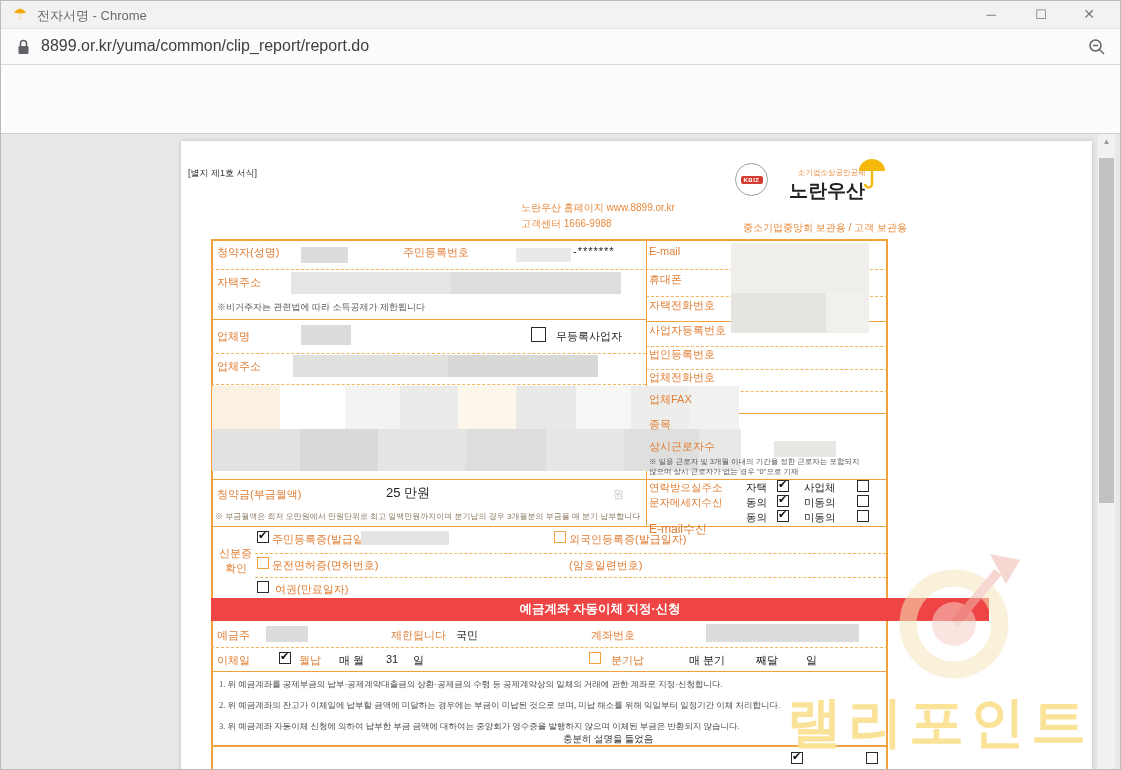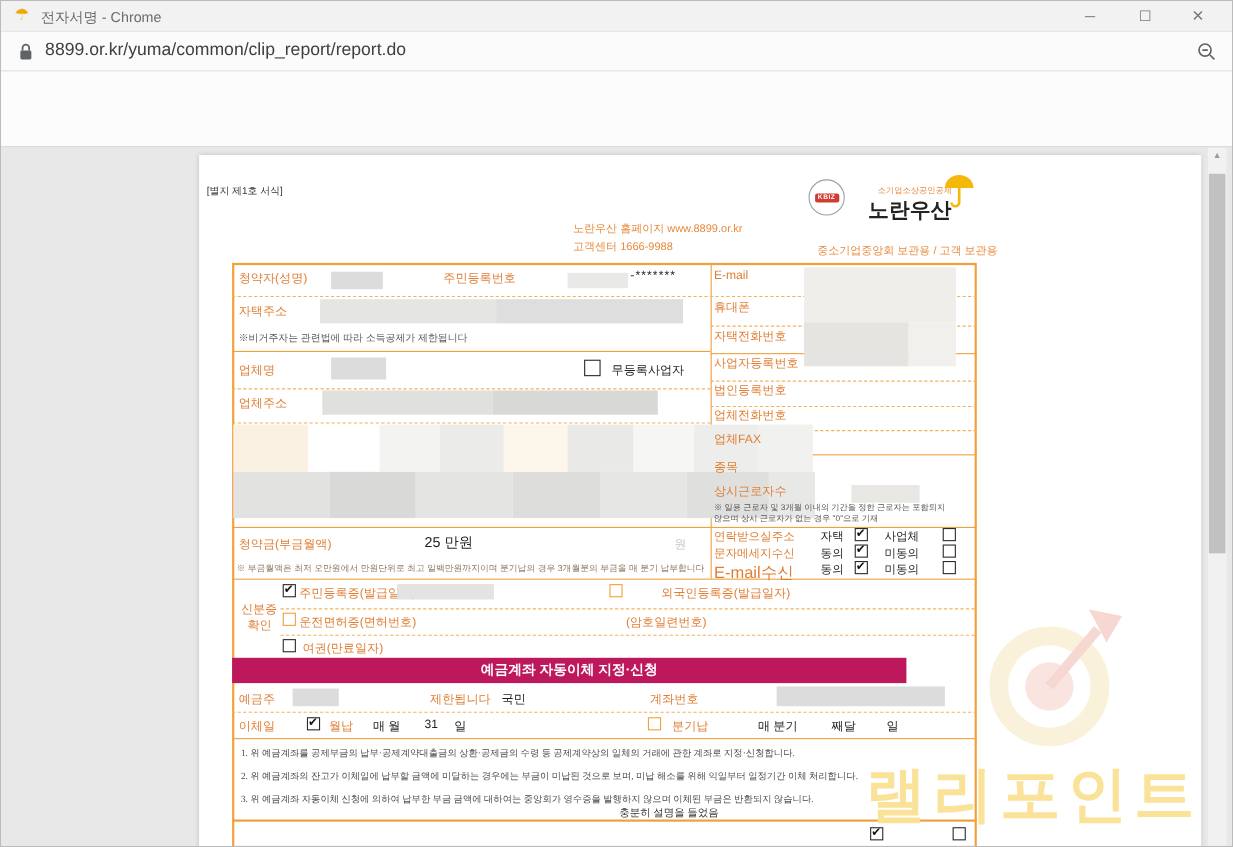--- a/index.html
+++ b/index.html
@@ -37,21 +37,21 @@
   .sb-up { position:absolute; left:0; top:0; width:17px; height:16px; color:#9a9a9a; font-size:8px; text-align:center; line-height:16px; cursor:pointer; }
   .sb-thumb { position:absolute; left:1px; top:24px; width:15px; height:345px; background:#c1c1c1; cursor:pointer; }
   .lbl { position:absolute; font-size:11px; color:#e07e35; white-space:nowrap; }
   .val { position:absolute; font-size:11px; color:#222; white-space:nowrap; }
   .note { position:absolute; font-size:9px; color:#555; white-space:nowrap; }
   .rd { position:absolute; background:#dcdcdc; }
   .hl { position:absolute; height:0; border-top:1px solid #f0a03c; }
   .hd { position:absolute; height:0; border-top:1px dashed #f2b45c; }
   .vl { position:absolute; width:0; border-left:1px solid #f0a03c; }
   .tbl-border { position:absolute; left:30px; top:98px; width:677px; height:532px; border:2px solid #f2a03a; pointer-events:none; }
-  .band { position:absolute; left:30px; width:613px; height:23px; background:#be185d; color:#fff; display:flex; align-items:center; justify-content:center; font-size:12.5px; font-weight:bold; }
+  .band { position:absolute; left:30px; width:778px; height:23px; background:#ef4444; color:#fff; display:flex; align-items:center; justify-content:center; font-size:12.5px; font-weight:bold; }
   .cb { position:absolute; width:12px; height:12px; border:1.5px solid #2a2a2a; background:#fff; }
   .cb.on::after { content:"✔"; position:absolute; left:0px; top:-3px; font-size:11px; color:#111; }
   .cb.org { border-color:#f0a03c; }
   .cb.big { width:15px; height:15px; }
 
   .doc-title { position:absolute; left:33px; top:53px; font-size:21px; font-weight:600; color:#e2813f; letter-spacing:1px; white-space:nowrap; }
   .hdr-small { position:absolute; font-size:10px; color:#e88a3c; white-space:nowrap; }
   .kbiz-seal { position:absolute; left:554px; top:22px; width:33px; height:33px; border:1.5px solid #9aa0a6; border-radius:50%; display:flex; align-items:center; justify-content:center; }
   .kbiz-inner { background:#d23b2f; color:#fff; font-size:6px; font-weight:bold; padding:1px 3px; border-radius:2px; letter-spacing:.5px; }
   .brand-small { position:absolute; left:617px; top:27px; font-size:7.5px; color:#e88a3c; white-space:nowrap; }
@@ -227,33 +227,33 @@
       <span class="cb on" style="left:596px;top:339px;"></span>
       <div class="val" style="left:623px;top:340px;font-size:10.5px;">사업체</div>
       <span class="cb" style="left:676px;top:339px;"></span>
 
       <div class="lbl" style="left:468px;top:355px;font-size:10.5px;">문자메세지수신</div>
       <div class="val" style="left:565px;top:355px;font-size:10.5px;">동의</div>
       <span class="cb on" style="left:596px;top:354px;"></span>
       <div class="val" style="left:623px;top:355px;font-size:10.5px;">미동의</div>
       <span class="cb" style="left:676px;top:354px;"></span>
 
-      <div class="lbl" style="left:468px;top:370px;font-size:15px;">E-mail수신</div>
+      <div class="lbl" style="left:468px;top:380px;font-size:12px;">E-mail수신</div>
       <div class="val" style="left:565px;top:370px;font-size:10.5px;">동의</div>
       <span class="cb on" style="left:596px;top:369px;"></span>
       <div class="val" style="left:623px;top:370px;font-size:10.5px;">미동의</div>
       <span class="cb" style="left:676px;top:369px;"></span>
 
       <div class="lbl" style="left:38px;top:405px;">신분증</div>
       <div class="lbl" style="left:44px;top:420px;">확인</div>
       <span class="cb on" style="left:76px;top:390px;"></span>
       <div class="lbl" style="left:91px;top:391px;">주민등록증(발급일자)</div>
       <div class="rd" style="left:180px;top:390px;width:88px;height:14px;background:#e3e3e1;"></div>
       <span class="cb org" style="left:373px;top:390px;"></span>
-      <div class="lbl" style="left:388px;top:391px;margin-left:32px;">외국인등록증(발급일자)</div>
+      <div class="lbl" style="left:388px;top:391px;">외국인등록증(발급일자)</div>
       <span class="cb org" style="left:76px;top:416px;"></span>
       <div class="lbl" style="left:91px;top:417px;">운전면허증(면허번호)</div>
       <div class="lbl" style="left:388px;top:417px;">(암호일련번호)</div>
       <span class="cb" style="left:76px;top:440px;"></span>
       <div class="lbl" style="left:94px;top:441px;">여권(만료일자)</div>
 
       <div class="band" style="top:457px;">예금계좌 자동이체 지정·신청</div>
       <div class="lbl" style="left:36px;top:487px;">예금주</div>
       <div class="rd" style="left:85px;top:485px;width:42px;height:16px;"></div>
       <div class="lbl" style="left:210px;top:487px;">제한됩니다</div>

